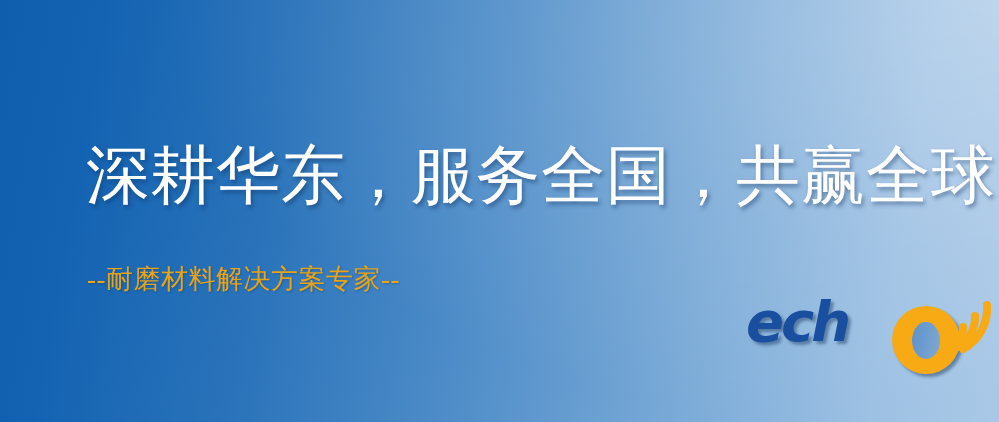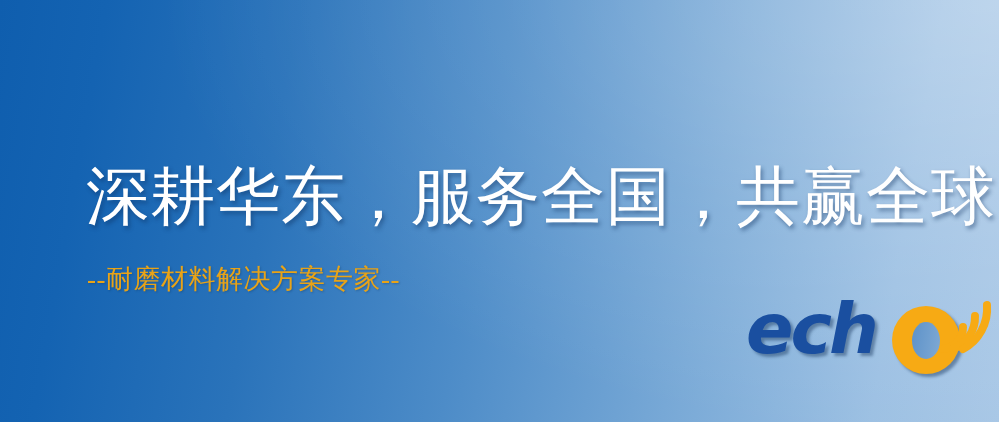--- a/index.html
+++ b/index.html
@@ -29,21 +29,21 @@
     background: radial-gradient(120% 150% at 100% 0%,
         rgba(255,255,255,0.30) 0%,
         rgba(255,255,255,0.10) 40%,
         rgba(255,255,255,0.0) 70%);
     pointer-events: none;
   }
 
   #headline {
     position: absolute;
     left: 86px;
-    top: 165px;
+    top: 144px;
     font-family: "Liberation Serif", "DejaVu Serif", serif;
     font-size: 64px;
     line-height: 1.0;
     color: #ffffff;
     letter-spacing: 1px;
     white-space: nowrap;
     text-shadow: 2px 3px 4px rgba(10,45,90,0.45);
   }
 
   #subtitle {
@@ -65,21 +65,21 @@
     left: 742px;
     top: 298px;
     width: 257px;
     height: 124px;
   }
   #logo .logo-word {
     position: absolute;
     left: 4px;
     top: -4px;
     font-family: "DejaVu Sans", sans-serif;
-    font-size: 70px;
+    font-size: 56px;
     font-weight: bold;
     font-style: italic;
     letter-spacing: -3px;
     color: #1a4fa0;
     line-height: 1;
     text-shadow: 3px 3px 3px rgba(20,50,90,0.45);
   }
   #logo .logo-o {
     position: absolute;
     left: 150px;

